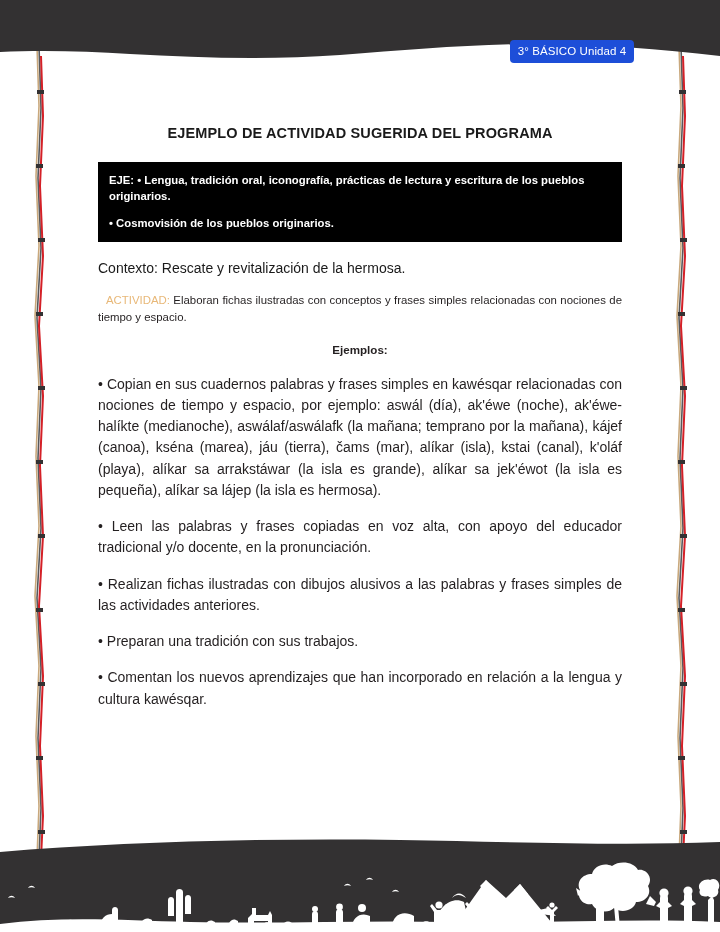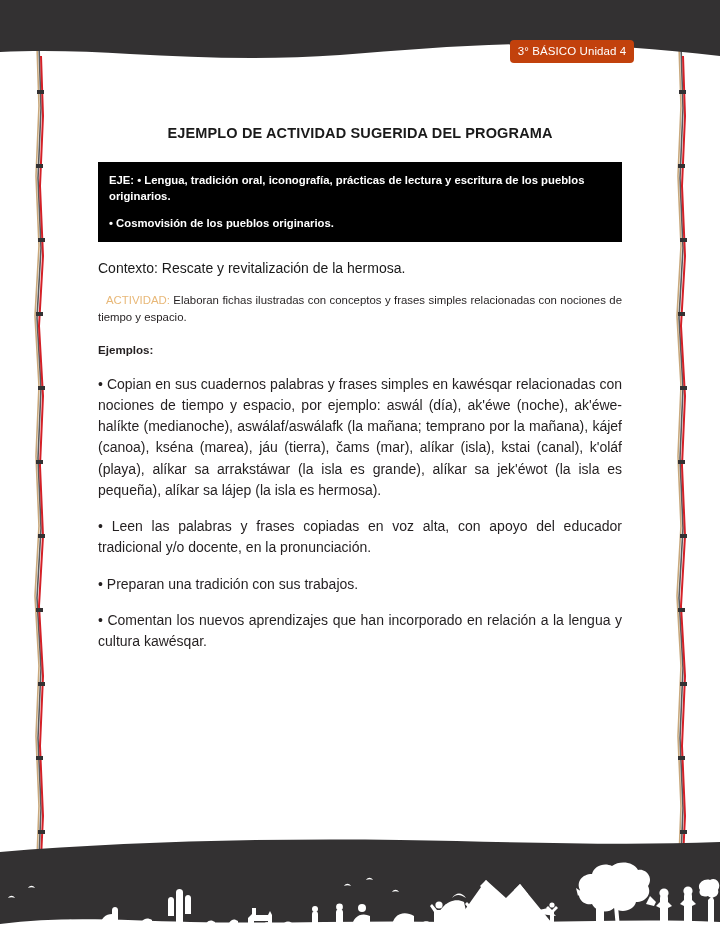--- a/index.html
+++ b/index.html
@@ -25,21 +25,21 @@
     z-index: 5;
     pointer-events: none;
   }
 
   .unit-badge {
     position: absolute;
     top: 40px;
     left: 510px;
     width: 124px;
     height: 23px;
-    background: #c2410c;
+    background: #1d4ed8;
     border-radius: 4px;
     color: #ffffff;
     font-size: 11.5px;
     line-height: 23px;
     text-align: center;
     letter-spacing: 0.1px;
     z-index: 7;
   }
 
   
@@ -117,20 +117,21 @@
   .actividad .label {
     color: #e8b878;
     margin-left: 8px;
   }
 
   .ejemplos-head {
     margin: 0;
     padding-top: 16px;
     font-size: 11.6px;
     font-weight: bold;
+    text-align: center;
   }
 
   .bullet-p {
     margin: 0;
     padding-top: 15px;
     font-size: 14px;
     line-height: 1.52;
     text-align: justify;
   }
   .bullet-p.first { padding-top: 18px; }
@@ -276,16 +277,17 @@
   <p class="contexto">Contexto: Rescate y revitalización de la hermosa.</p>
 
   <p class="actividad">
     <span class="label">ACTIVIDAD:</span><span> Elaboran fichas ilustradas con conceptos y frases simples relacionadas con nociones de tiempo y espacio.</span>
   </p>
 
   <p class="ejemplos-head">Ejemplos:</p>
 
   <p class="bullet-p first">• Copian en sus cuadernos palabras y frases simples en kawésqar relacionadas con nociones de tiempo y espacio, por ejemplo: aswál (día), ak'éwe (noche), ak'éwe-halíkte (medianoche), aswálaf/aswálafk (la mañana; temprano por la mañana), kájef (canoa), kséna (marea), jáu (tierra), čams (mar), alíkar (isla), kstai (canal), k'oláf (playa), alíkar sa arrakstáwar (la isla es grande), alíkar sa jek'éwot (la isla es pequeña), alíkar sa lájep (la isla es hermosa).</p>
   <p class="bullet-p">• Leen las palabras y frases copiadas en voz alta, con apoyo del educador tradicional y/o docente, en la pronunciación.</p>
+  <p class="bullet-p">• Realizan fichas ilustradas con dibujos alusivos a las palabras y frases simples de las actividades anteriores.</p>
   <p class="bullet-p">• Preparan una tradición con sus trabajos.</p>
   <p class="bullet-p">• Comentan los nuevos aprendizajes que han incorporado en relación a la lengua y cultura kawésqar.</p>
 
 </div>
 
 </body></html>

